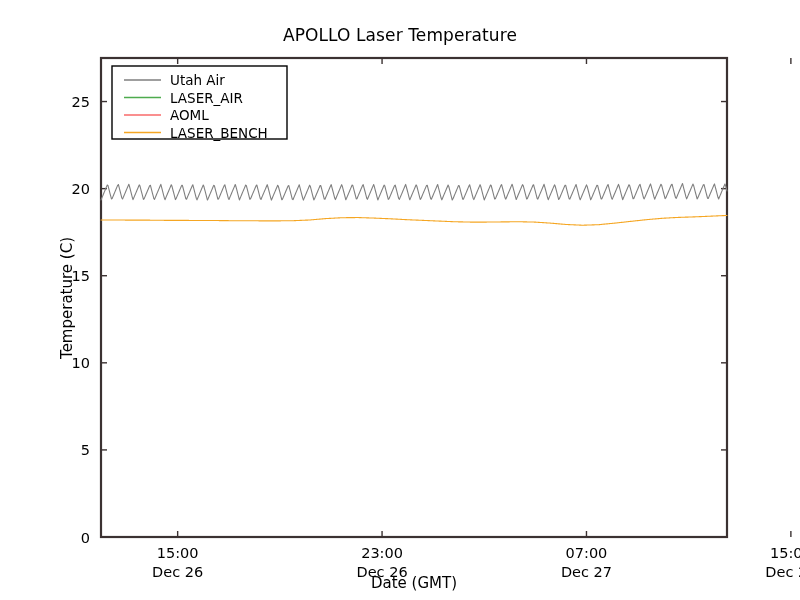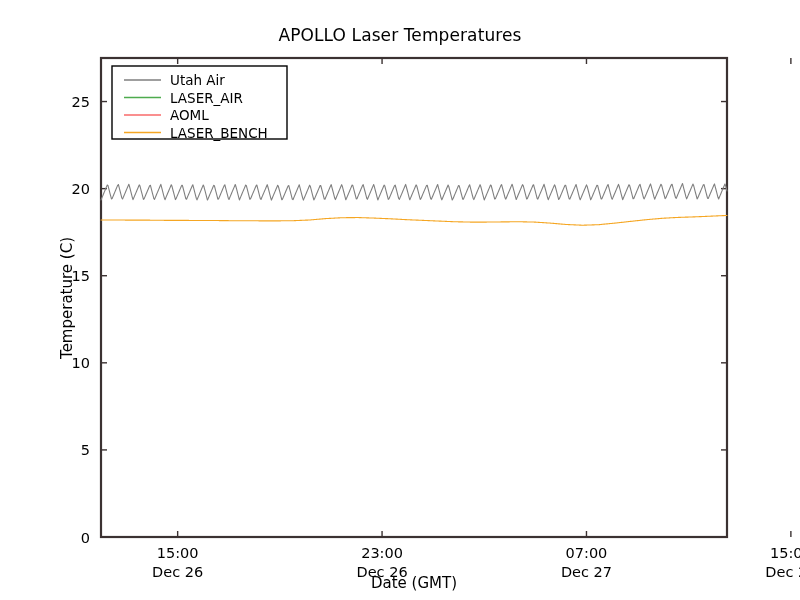--- a/index.html
+++ b/index.html
@@ -68,21 +68,21 @@
     stroke-width: 1.1;
     stroke-linejoin: round;
     stroke-linecap: round;
   }
 </style>
 </head>
 <body>
 
 <div id="figure">
 
-  <div id="chart-title">APOLLO Laser Temperatures</div>
+  <div id="chart-title">APOLLO Laser Temperature</div>
 
   <svg id="plot-svg" width="800" height="600">
 
     <rect class="spine" x="101" y="58" width="626" height="479"></rect>
 
     <g id="y-ticks">
         <line x1="101" y1="537" x2="107" y2="537" class="tickmark"></line>
         <line x1="727" y1="537" x2="721" y2="537" class="tickmark"></line>
         <line x1="101" y1="449.9090909090909" x2="107" y2="449.9090909090909" class="tickmark"></line>
         <line x1="727" y1="449.9090909090909" x2="721" y2="449.9090909090909" class="tickmark"></line>

